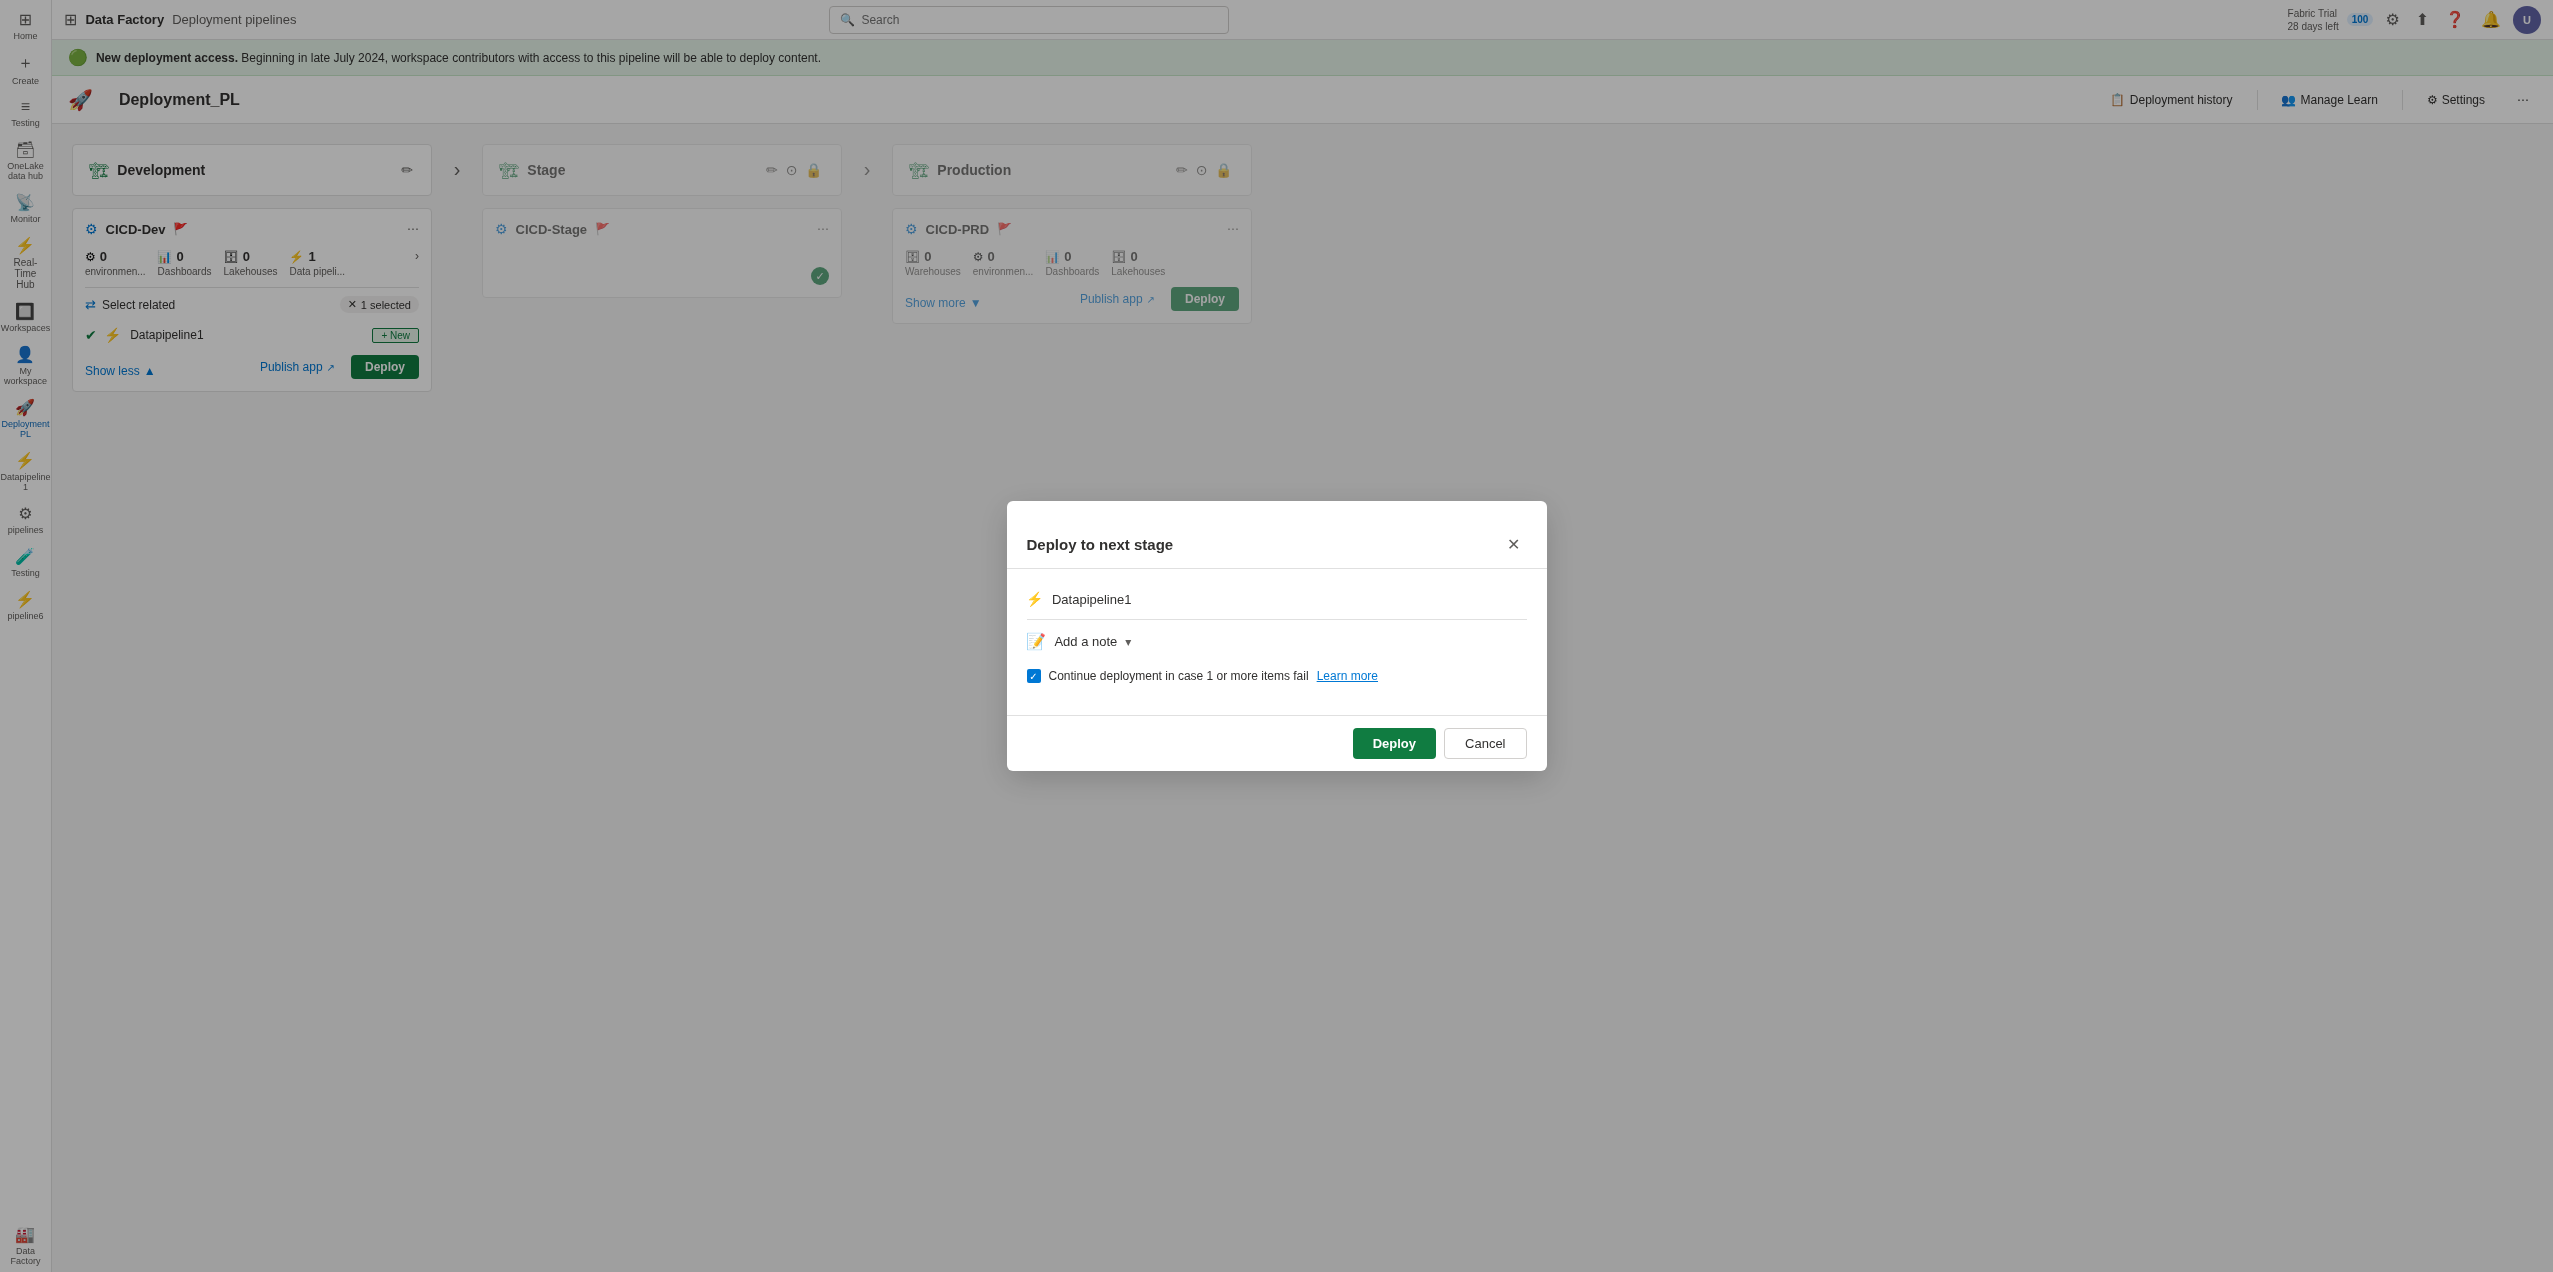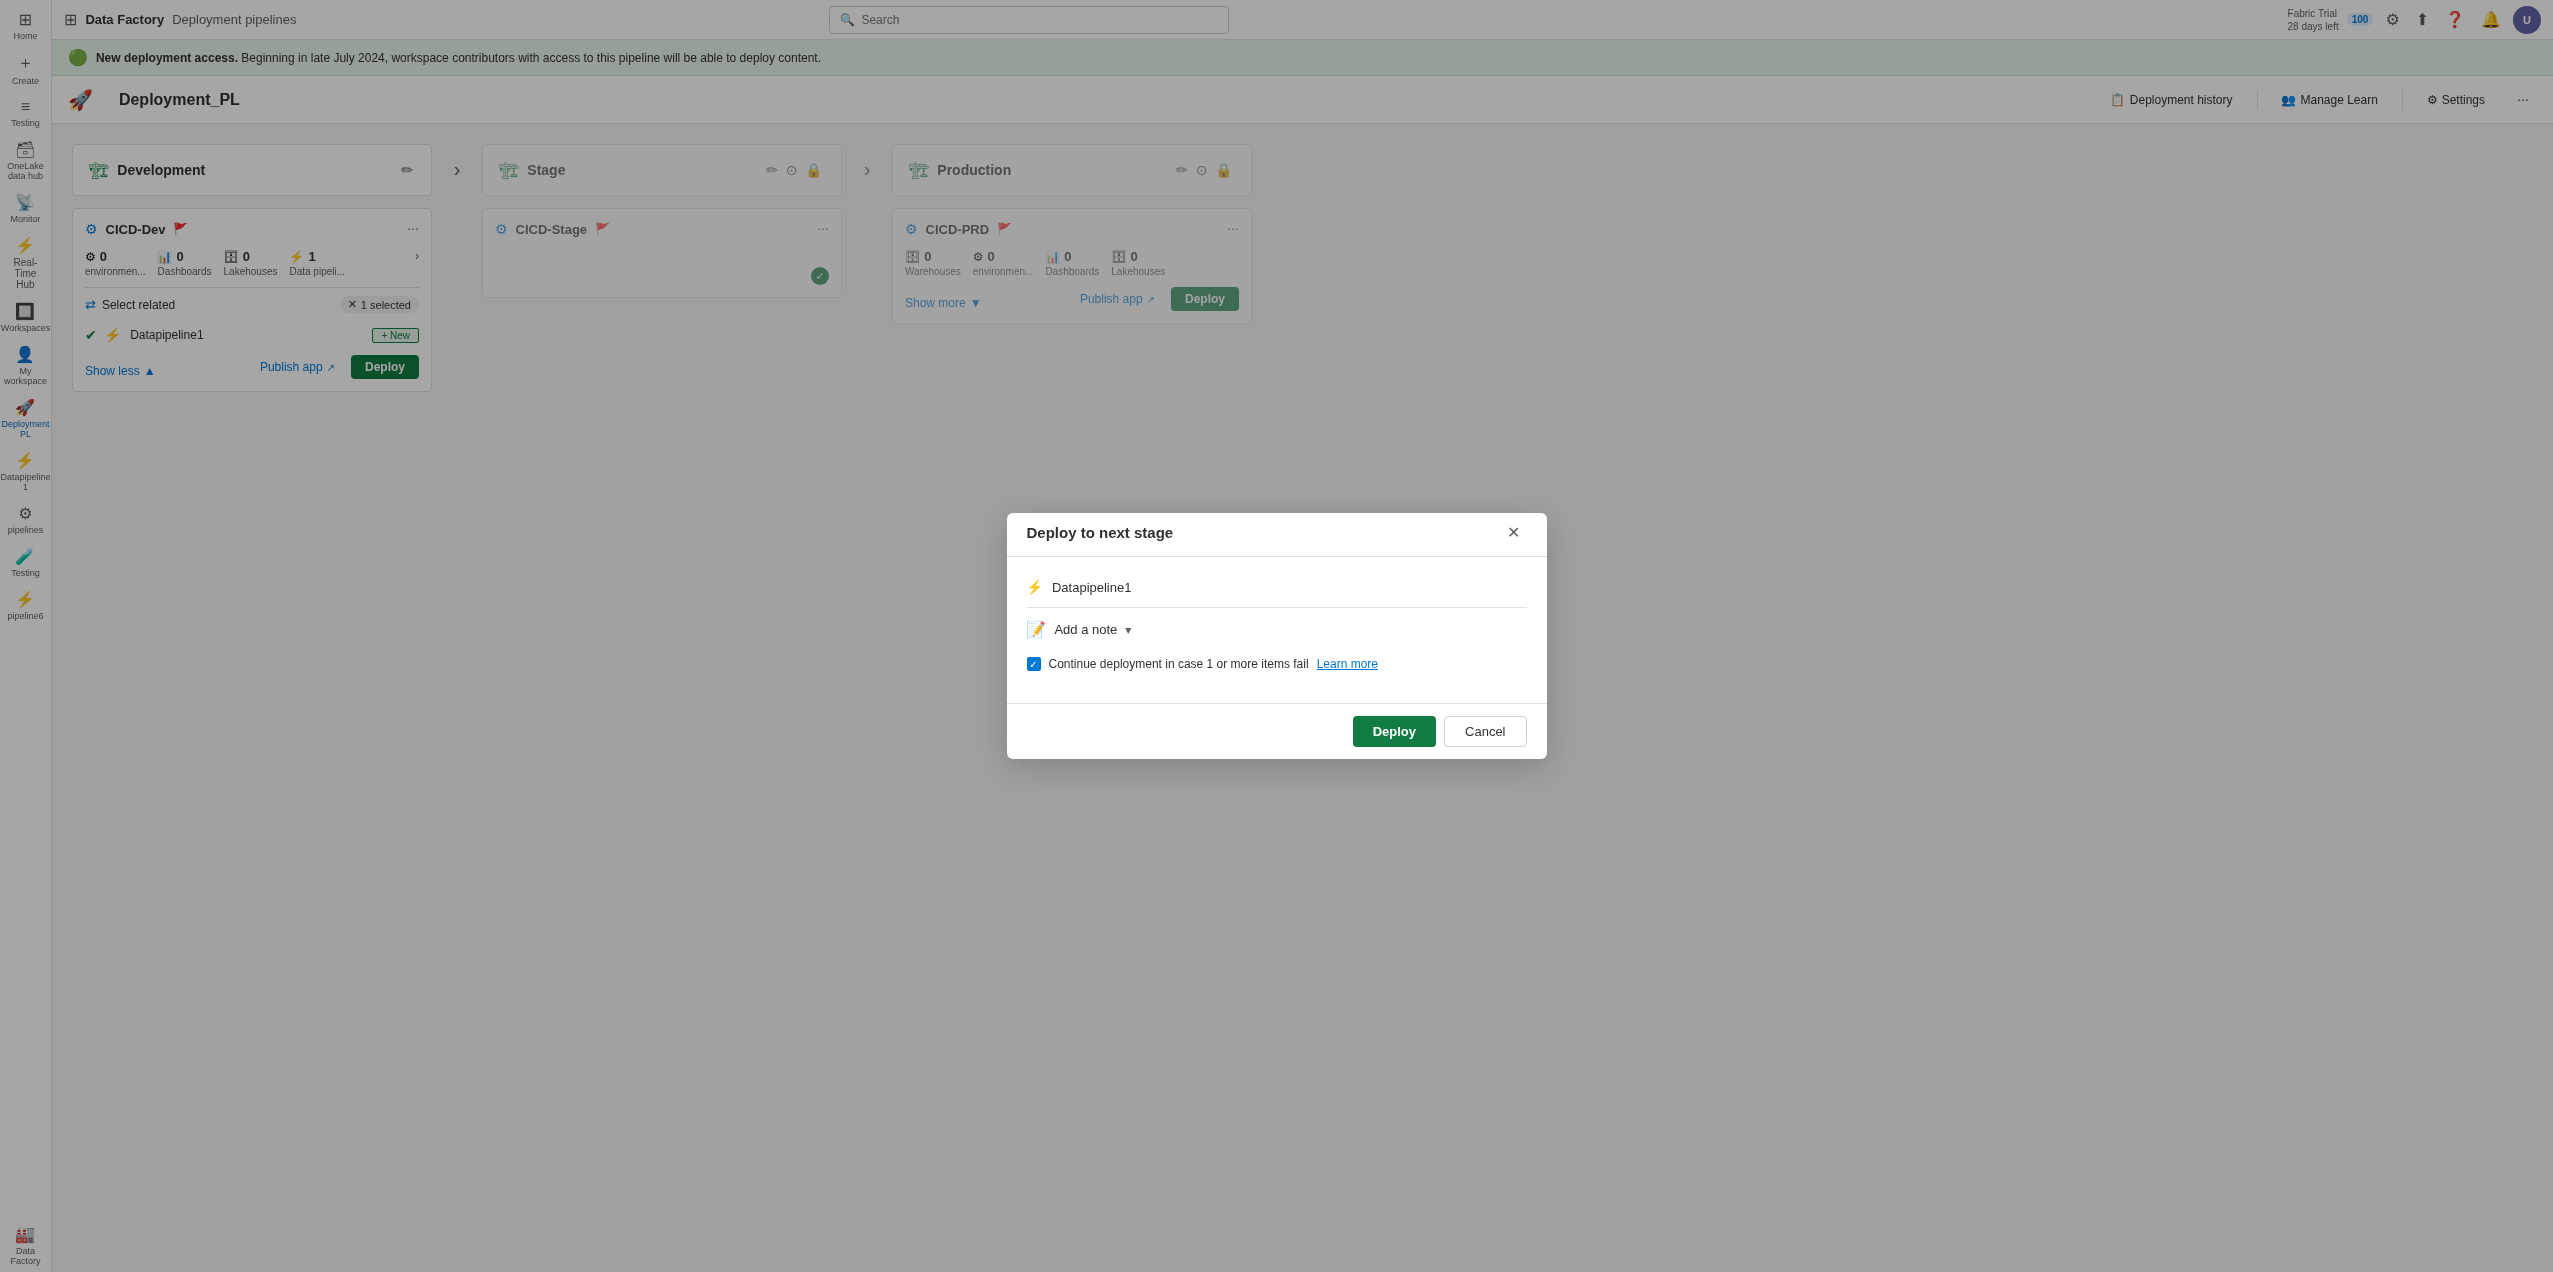--- a/index.html
+++ b/index.html
@@ -300,21 +300,21 @@
 
     
     .modal {
       background: #fff;
       border-radius: 6px;
       width: 540px;
       box-shadow: 0 8px 32px rgba(0,0,0,0.18);
       overflow: hidden;
     }
     .modal-header {
-      padding: 8px 20px 12px;
+      padding: 32px 20px 12px;
       display: flex;
       align-items: center;
       justify-content: space-between;
       border-bottom: 1px solid #e0e0e0;
     }
     .modal-title { font-size: 15px; font-weight: 600; color: #323130; }
     .modal-close {
       cursor: pointer;
       font-size: 16px;
       color: #605e5c;

